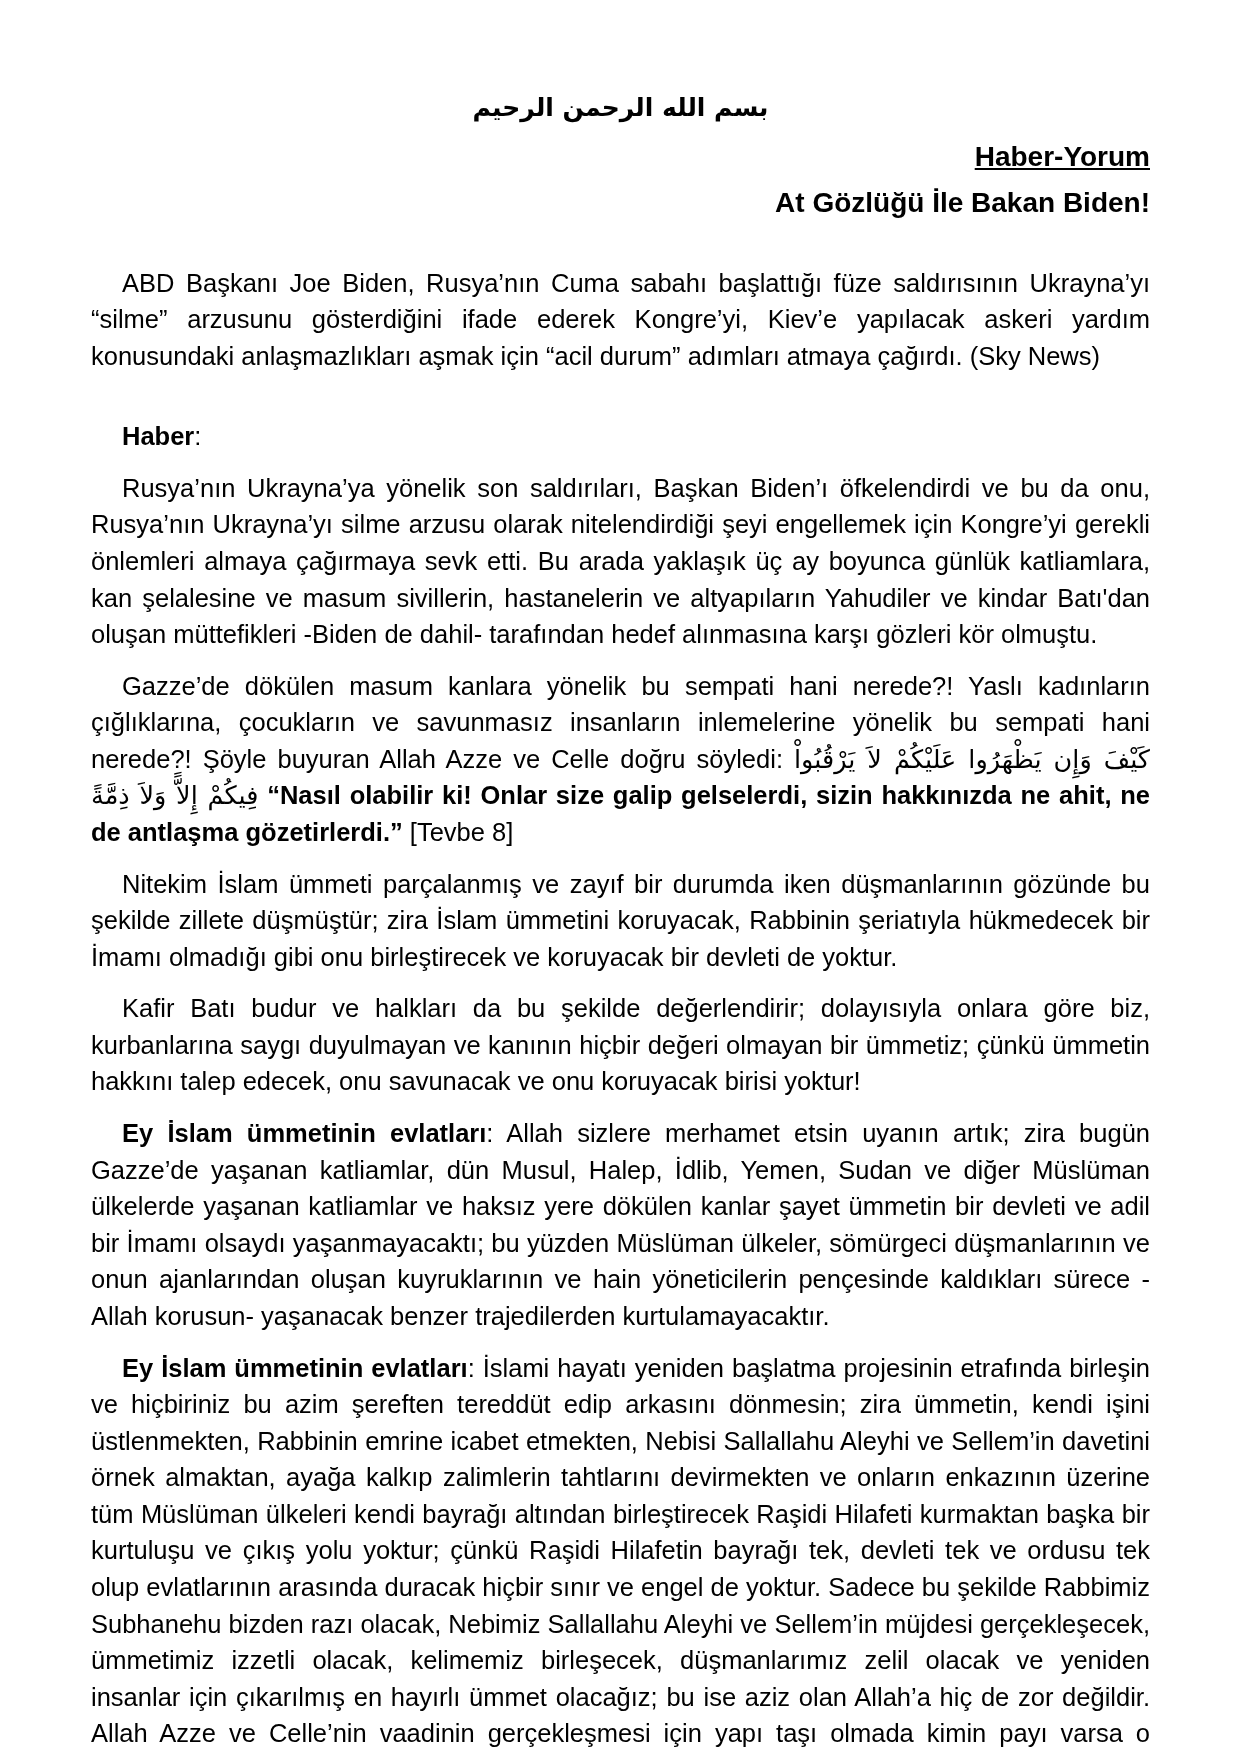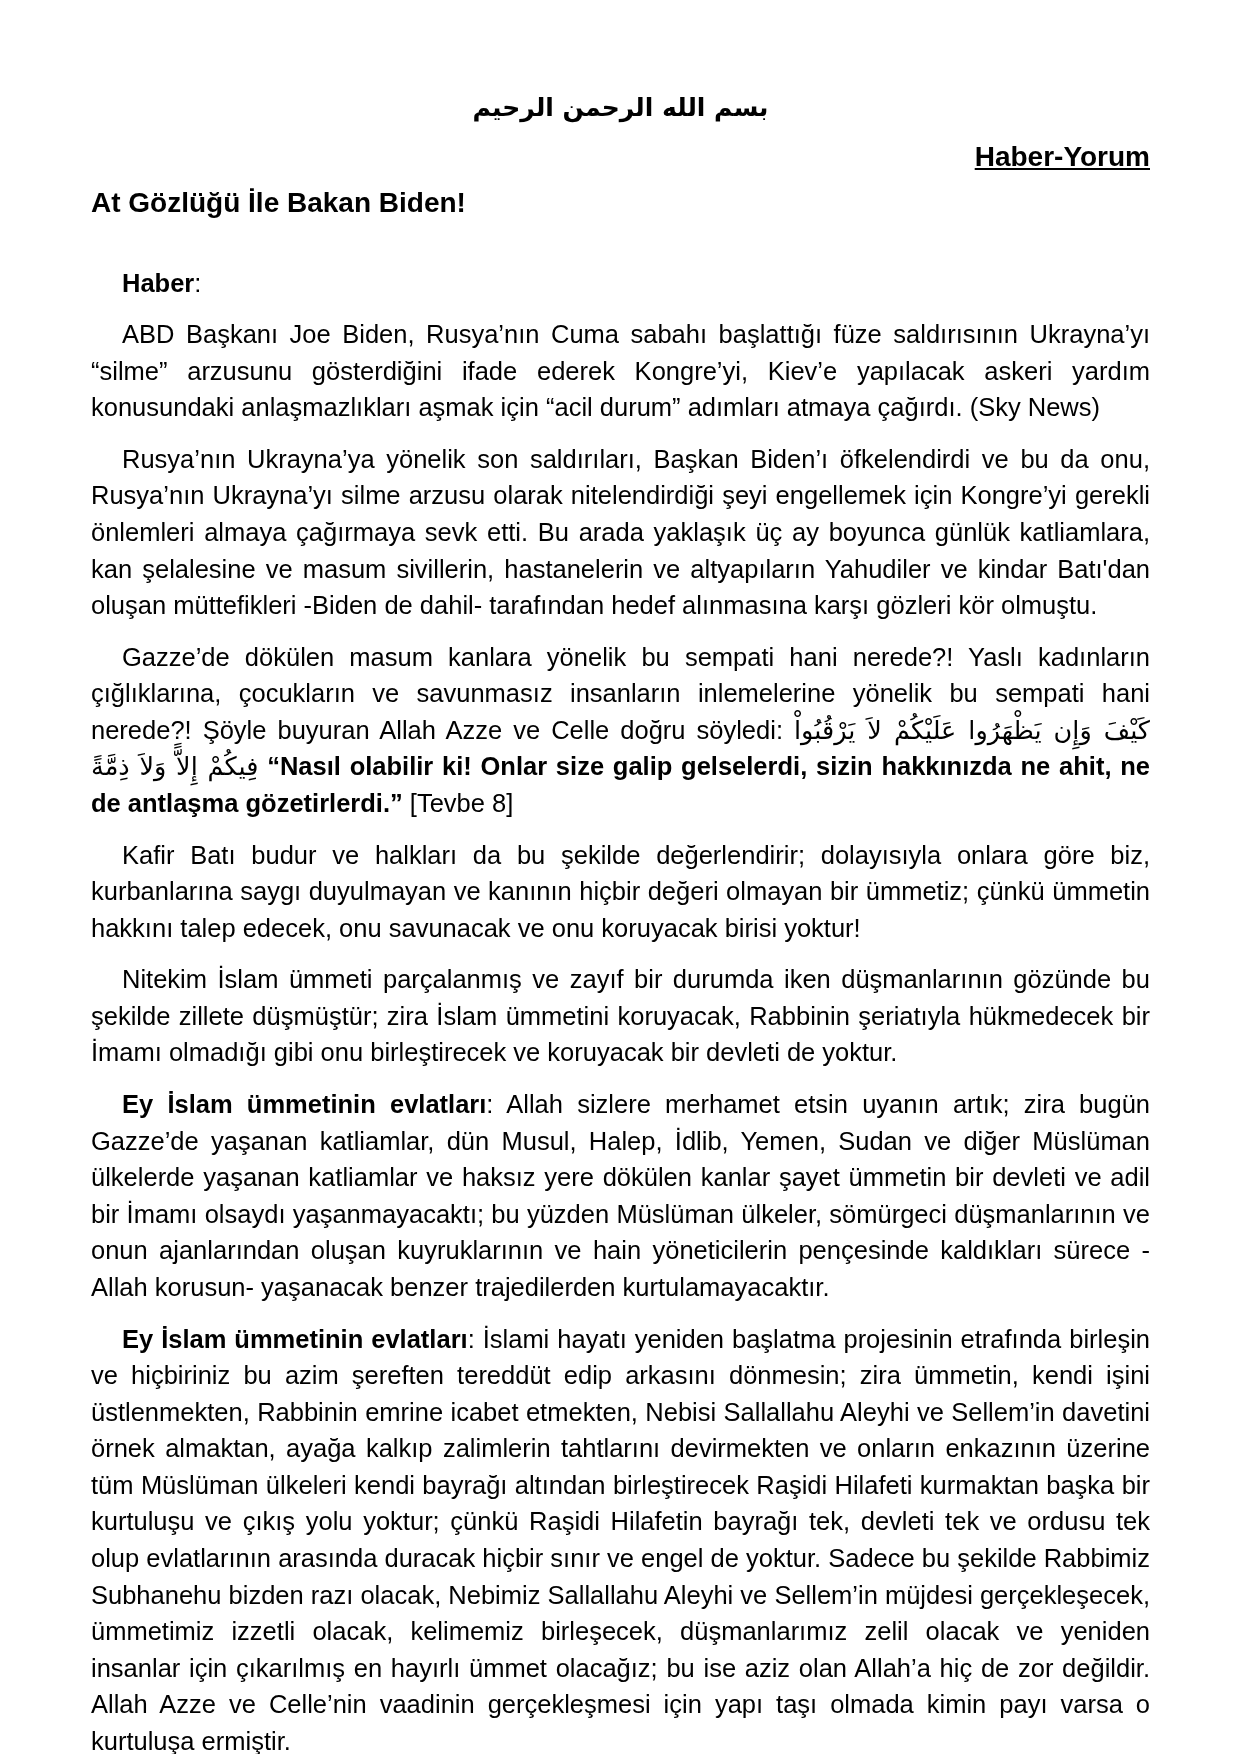--- a/index.html
+++ b/index.html
@@ -23,21 +23,21 @@
     font-family: "DejaVu Sans", "Liberation Sans", sans-serif;
   }
   .doc-type {
     text-align: right;
     font-weight: bold;
     font-size: 28px;
     margin: 0 0 14px 0;
   }
   .doc-type span { text-decoration: underline; }
   .doc-title {
-    text-align: left;
+    text-align: right;
     font-weight: bold;
     font-size: 28px;
     margin: 0 0 46px 0;
   }
   .para {
     font-size: 25.5px;
     line-height: 1.435;
     text-align: justify;
     text-indent: 31px;
     margin: 0 0 15px 0;
@@ -54,23 +54,23 @@
 
 <div class="page">
 
   <p class="bismillah" dir="rtl">بسم الله الرحمن الرحيم</p>
 
   <p class="doc-type"><span>Haber-Yorum</span></p>
 
   <p class="doc-title">At Gözlüğü İle Bakan Biden!</p>
 
   <div id="doc-content">
+      <p class="para"><span>ABD Başkanı Joe Biden, Rusya’nın Cuma sabahı başlattığı füze saldırısının Ukrayna’yı “silme” arzusunu gösterdiğini ifade ederek Kongre’yi, Kiev’e yapılacak askeri yardım konusundaki anlaşmazlıkları aşmak için “acil durum” adımları atmaya çağırdı. (Sky News)</span></p>
       <p class="para heading"><span class="b">Haber</span><span>:</span></p>
-      <p class="para"><span>ABD Başkanı Joe Biden, Rusya’nın Cuma sabahı başlattığı füze saldırısının Ukrayna’yı “silme” arzusunu gösterdiğini ifade ederek Kongre’yi, Kiev’e yapılacak askeri yardım konusundaki anlaşmazlıkları aşmak için “acil durum” adımları atmaya çağırdı. (Sky News)</span></p>
       <p class="para"><span>Rusya’nın Ukrayna’ya yönelik son saldırıları, Başkan Biden’ı öfkelendirdi ve bu da onu, Rusya’nın Ukrayna’yı silme arzusu olarak nitelendirdiği şeyi engellemek için Kongre’yi gerekli önlemleri almaya çağırmaya sevk etti. Bu arada yaklaşık üç ay boyunca günlük katliamlara, kan şelalesine ve masum sivillerin, hastanelerin ve altyapıların Yahudiler ve kindar Batı'dan oluşan müttefikleri -Biden de dahil- tarafından hedef alınmasına karşı gözleri kör olmuştu.</span></p>
       <p class="para"><span>Gazze’de dökülen masum kanlara yönelik bu sempati hani nerede?! Yaslı kadınların çığlıklarına, çocukların ve savunmasız insanların inlemelerine yönelik bu sempati hani nerede?! Şöyle buyuran Allah Azze ve Celle doğru söyledi: </span><span class="ar" dir="rtl">كَيْفَ وَإِن يَظْهَرُوا عَلَيْكُمْ لاَ يَرْقُبُواْ فِيكُمْ إِلاًّ وَلاَ ذِمَّةً</span><span class="b"> “Nasıl olabilir ki! Onlar size galip gelselerdi, sizin hakkınızda ne ahit, ne de antlaşma gözetirlerdi.”</span><span> [Tevbe 8]</span></p>
+      <p class="para"><span>Nitekim İslam ümmeti parçalanmış ve zayıf bir durumda iken düşmanlarının gözünde bu şekilde zillete düşmüştür; zira İslam ümmetini koruyacak, Rabbinin şeriatıyla hükmedecek bir İmamı olmadığı gibi onu birleştirecek ve koruyacak bir devleti de yoktur.</span></p>
       <p class="para"><span>Kafir Batı budur ve halkları da bu şekilde değerlendirir; dolayısıyla onlara göre biz, kurbanlarına saygı duyulmayan ve kanının hiçbir değeri olmayan bir ümmetiz; çünkü ümmetin hakkını talep edecek, onu savunacak ve onu koruyacak birisi yoktur!</span></p>
-      <p class="para"><span>Nitekim İslam ümmeti parçalanmış ve zayıf bir durumda iken düşmanlarının gözünde bu şekilde zillete düşmüştür; zira İslam ümmetini koruyacak, Rabbinin şeriatıyla hükmedecek bir İmamı olmadığı gibi onu birleştirecek ve koruyacak bir devleti de yoktur.</span></p>
       <p class="para"><span class="b">Ey İslam ümmetinin evlatları</span><span>: Allah sizlere merhamet etsin uyanın artık; zira bugün Gazze’de yaşanan katliamlar, dün Musul, Halep, İdlib, Yemen, Sudan ve diğer Müslüman ülkelerde yaşanan katliamlar ve haksız yere dökülen kanlar şayet ümmetin bir devleti ve adil bir İmamı olsaydı yaşanmayacaktı; bu yüzden Müslüman ülkeler, sömürgeci düşmanlarının ve onun ajanlarından oluşan kuyruklarının ve hain yöneticilerin pençesinde kaldıkları sürece - Allah korusun- yaşanacak benzer trajedilerden kurtulamayacaktır.</span></p>
       <p class="para"><span class="b">Ey İslam ümmetinin evlatları</span><span>: İslami hayatı yeniden başlatma projesinin etrafında birleşin ve hiçbiriniz bu azim şereften tereddüt edip arkasını dönmesin; zira ümmetin, kendi işini üstlenmekten, Rabbinin emrine icabet etmekten, Nebisi Sallallahu Aleyhi ve Sellem’in davetini örnek almaktan, ayağa kalkıp zalimlerin tahtlarını devirmekten ve onların enkazının üzerine tüm Müslüman ülkeleri kendi bayrağı altından birleştirecek Raşidi Hilafeti kurmaktan başka bir kurtuluşu ve çıkış yolu yoktur; çünkü Raşidi Hilafetin bayrağı tek, devleti tek ve ordusu tek olup evlatlarının arasında duracak hiçbir sınır ve engel de yoktur. Sadece bu şekilde Rabbimiz Subhanehu bizden razı olacak, Nebimiz Sallallahu Aleyhi ve Sellem’in müjdesi gerçekleşecek, ümmetimiz izzetli olacak, kelimemiz birleşecek, düşmanlarımız zelil olacak ve yeniden insanlar için çıkarılmış en hayırlı ümmet olacağız; bu ise aziz olan Allah’a hiç de zor değildir. Allah Azze ve Celle’nin vaadinin gerçekleşmesi için yapı taşı olmada kimin payı varsa o kurtuluşa ermiştir.</span></p>
     </div>
 
 </div>
 
 </body></html>

